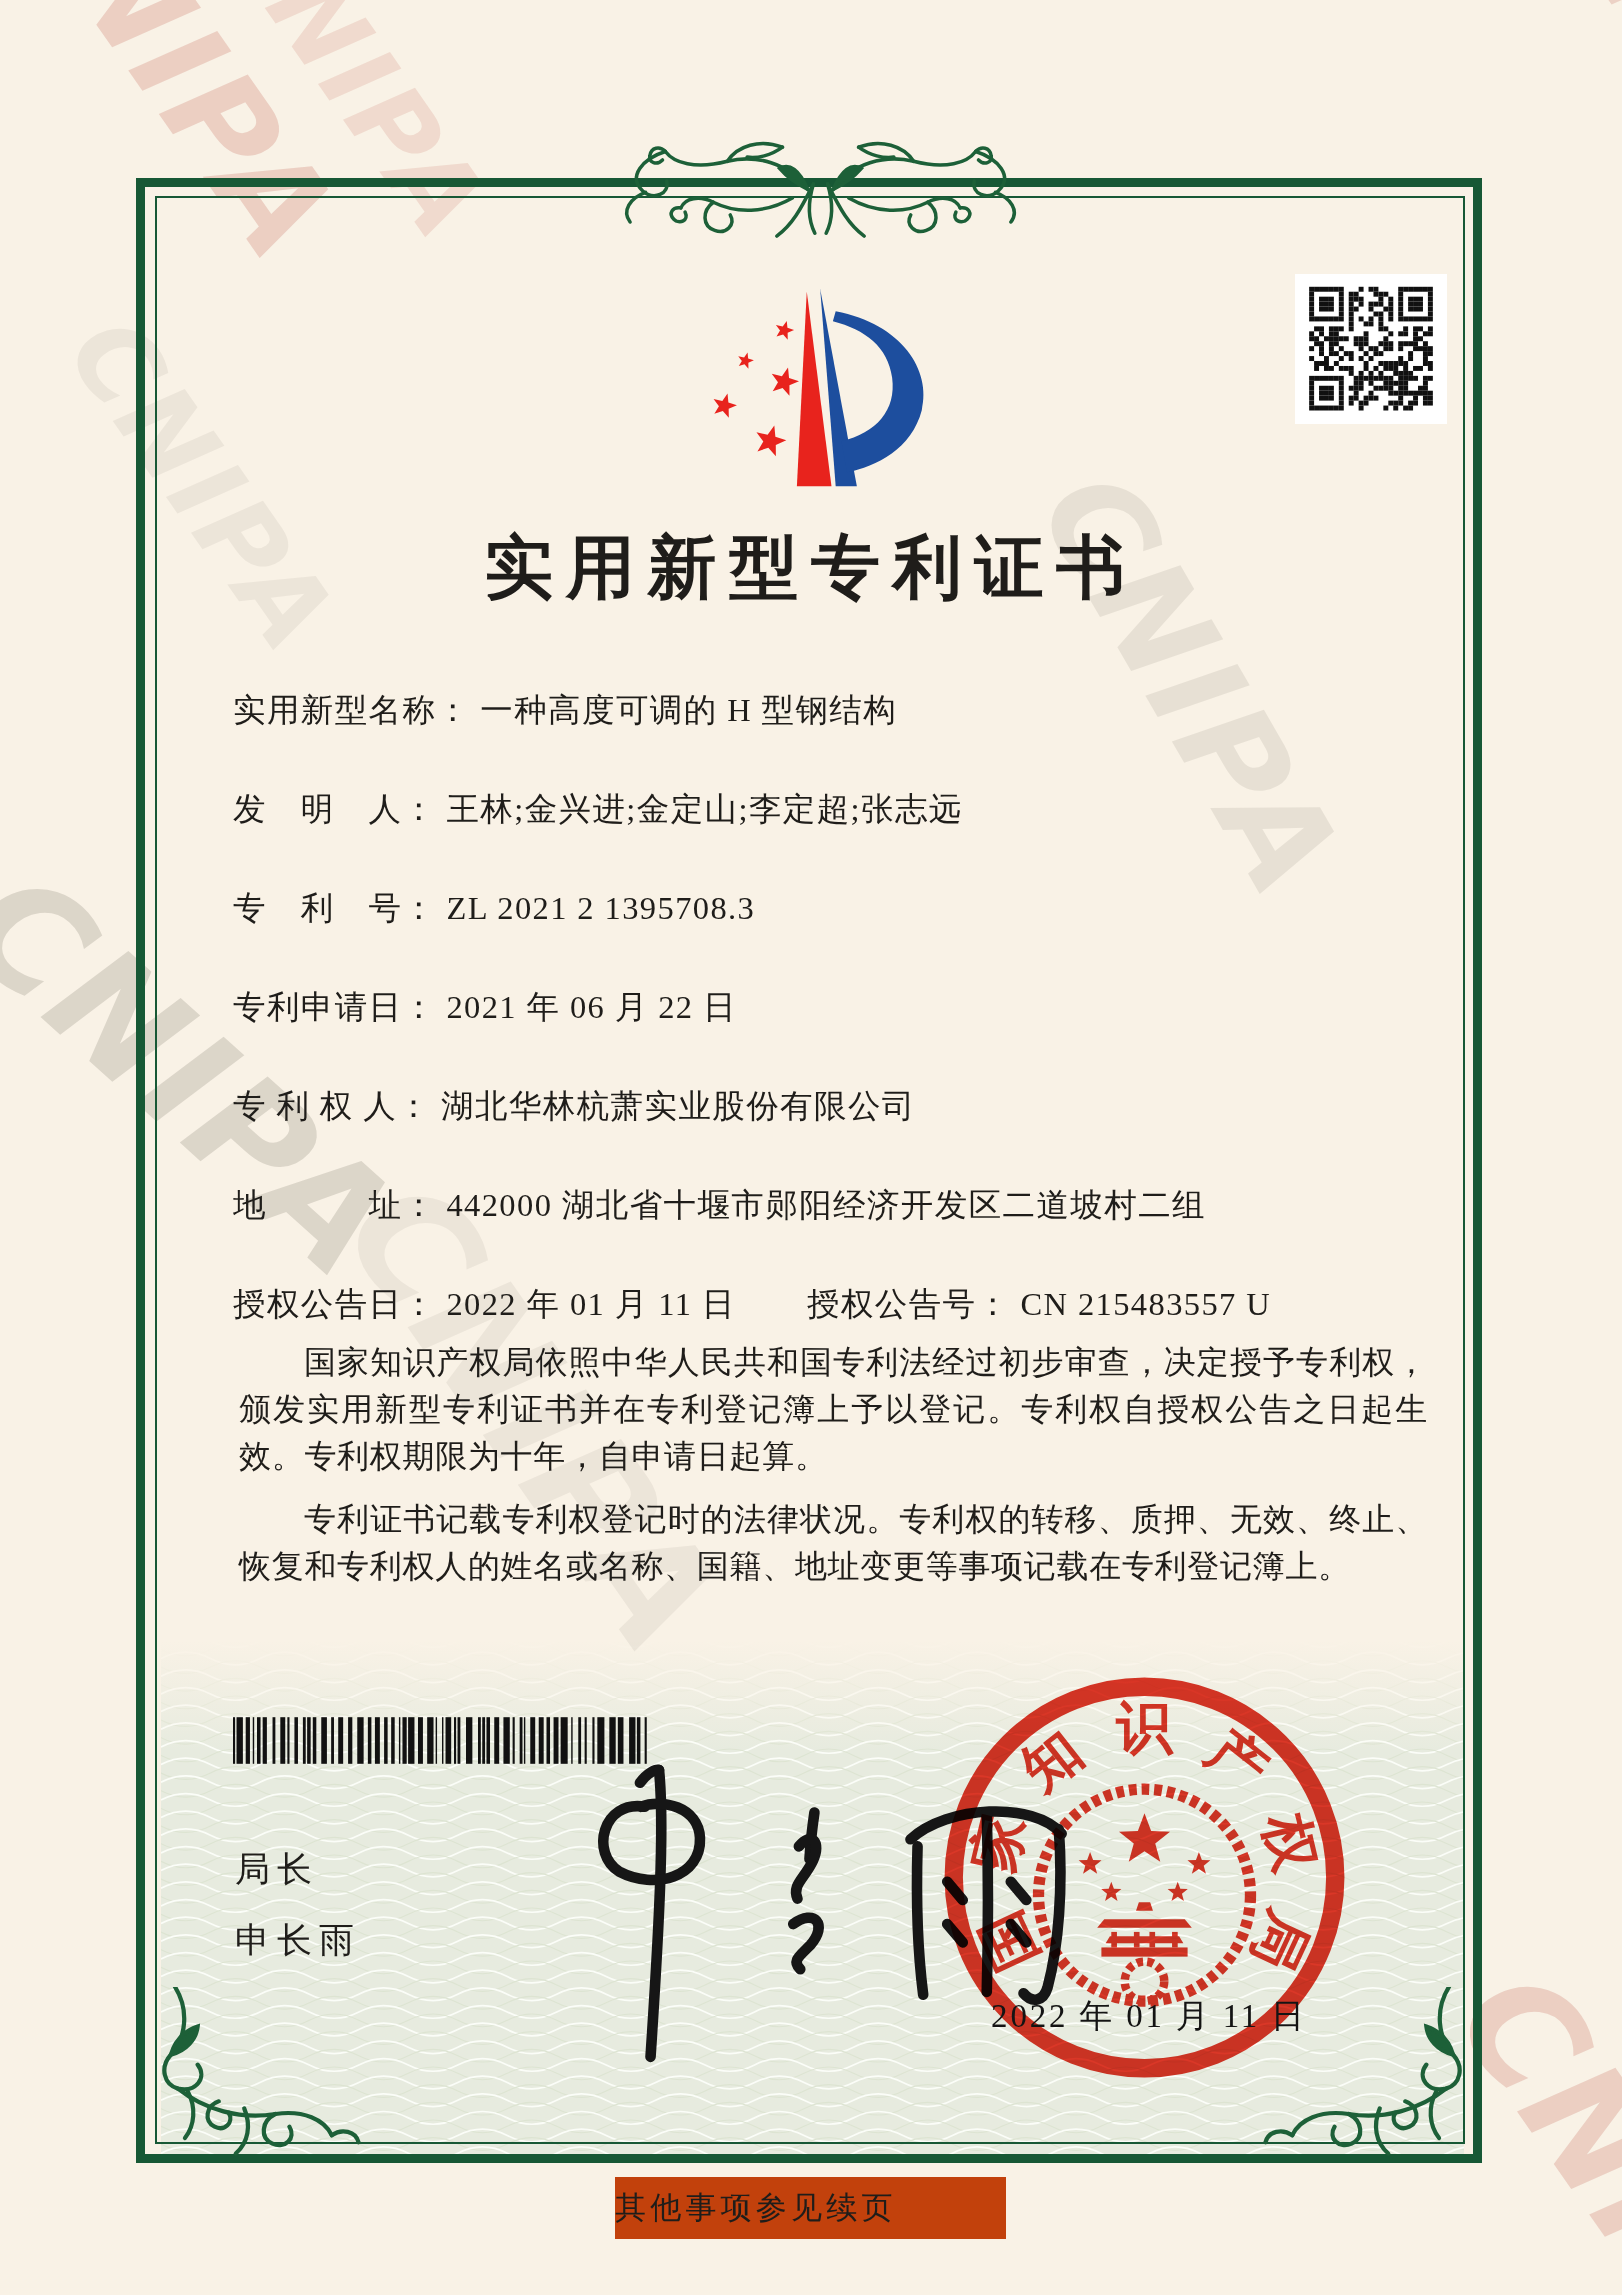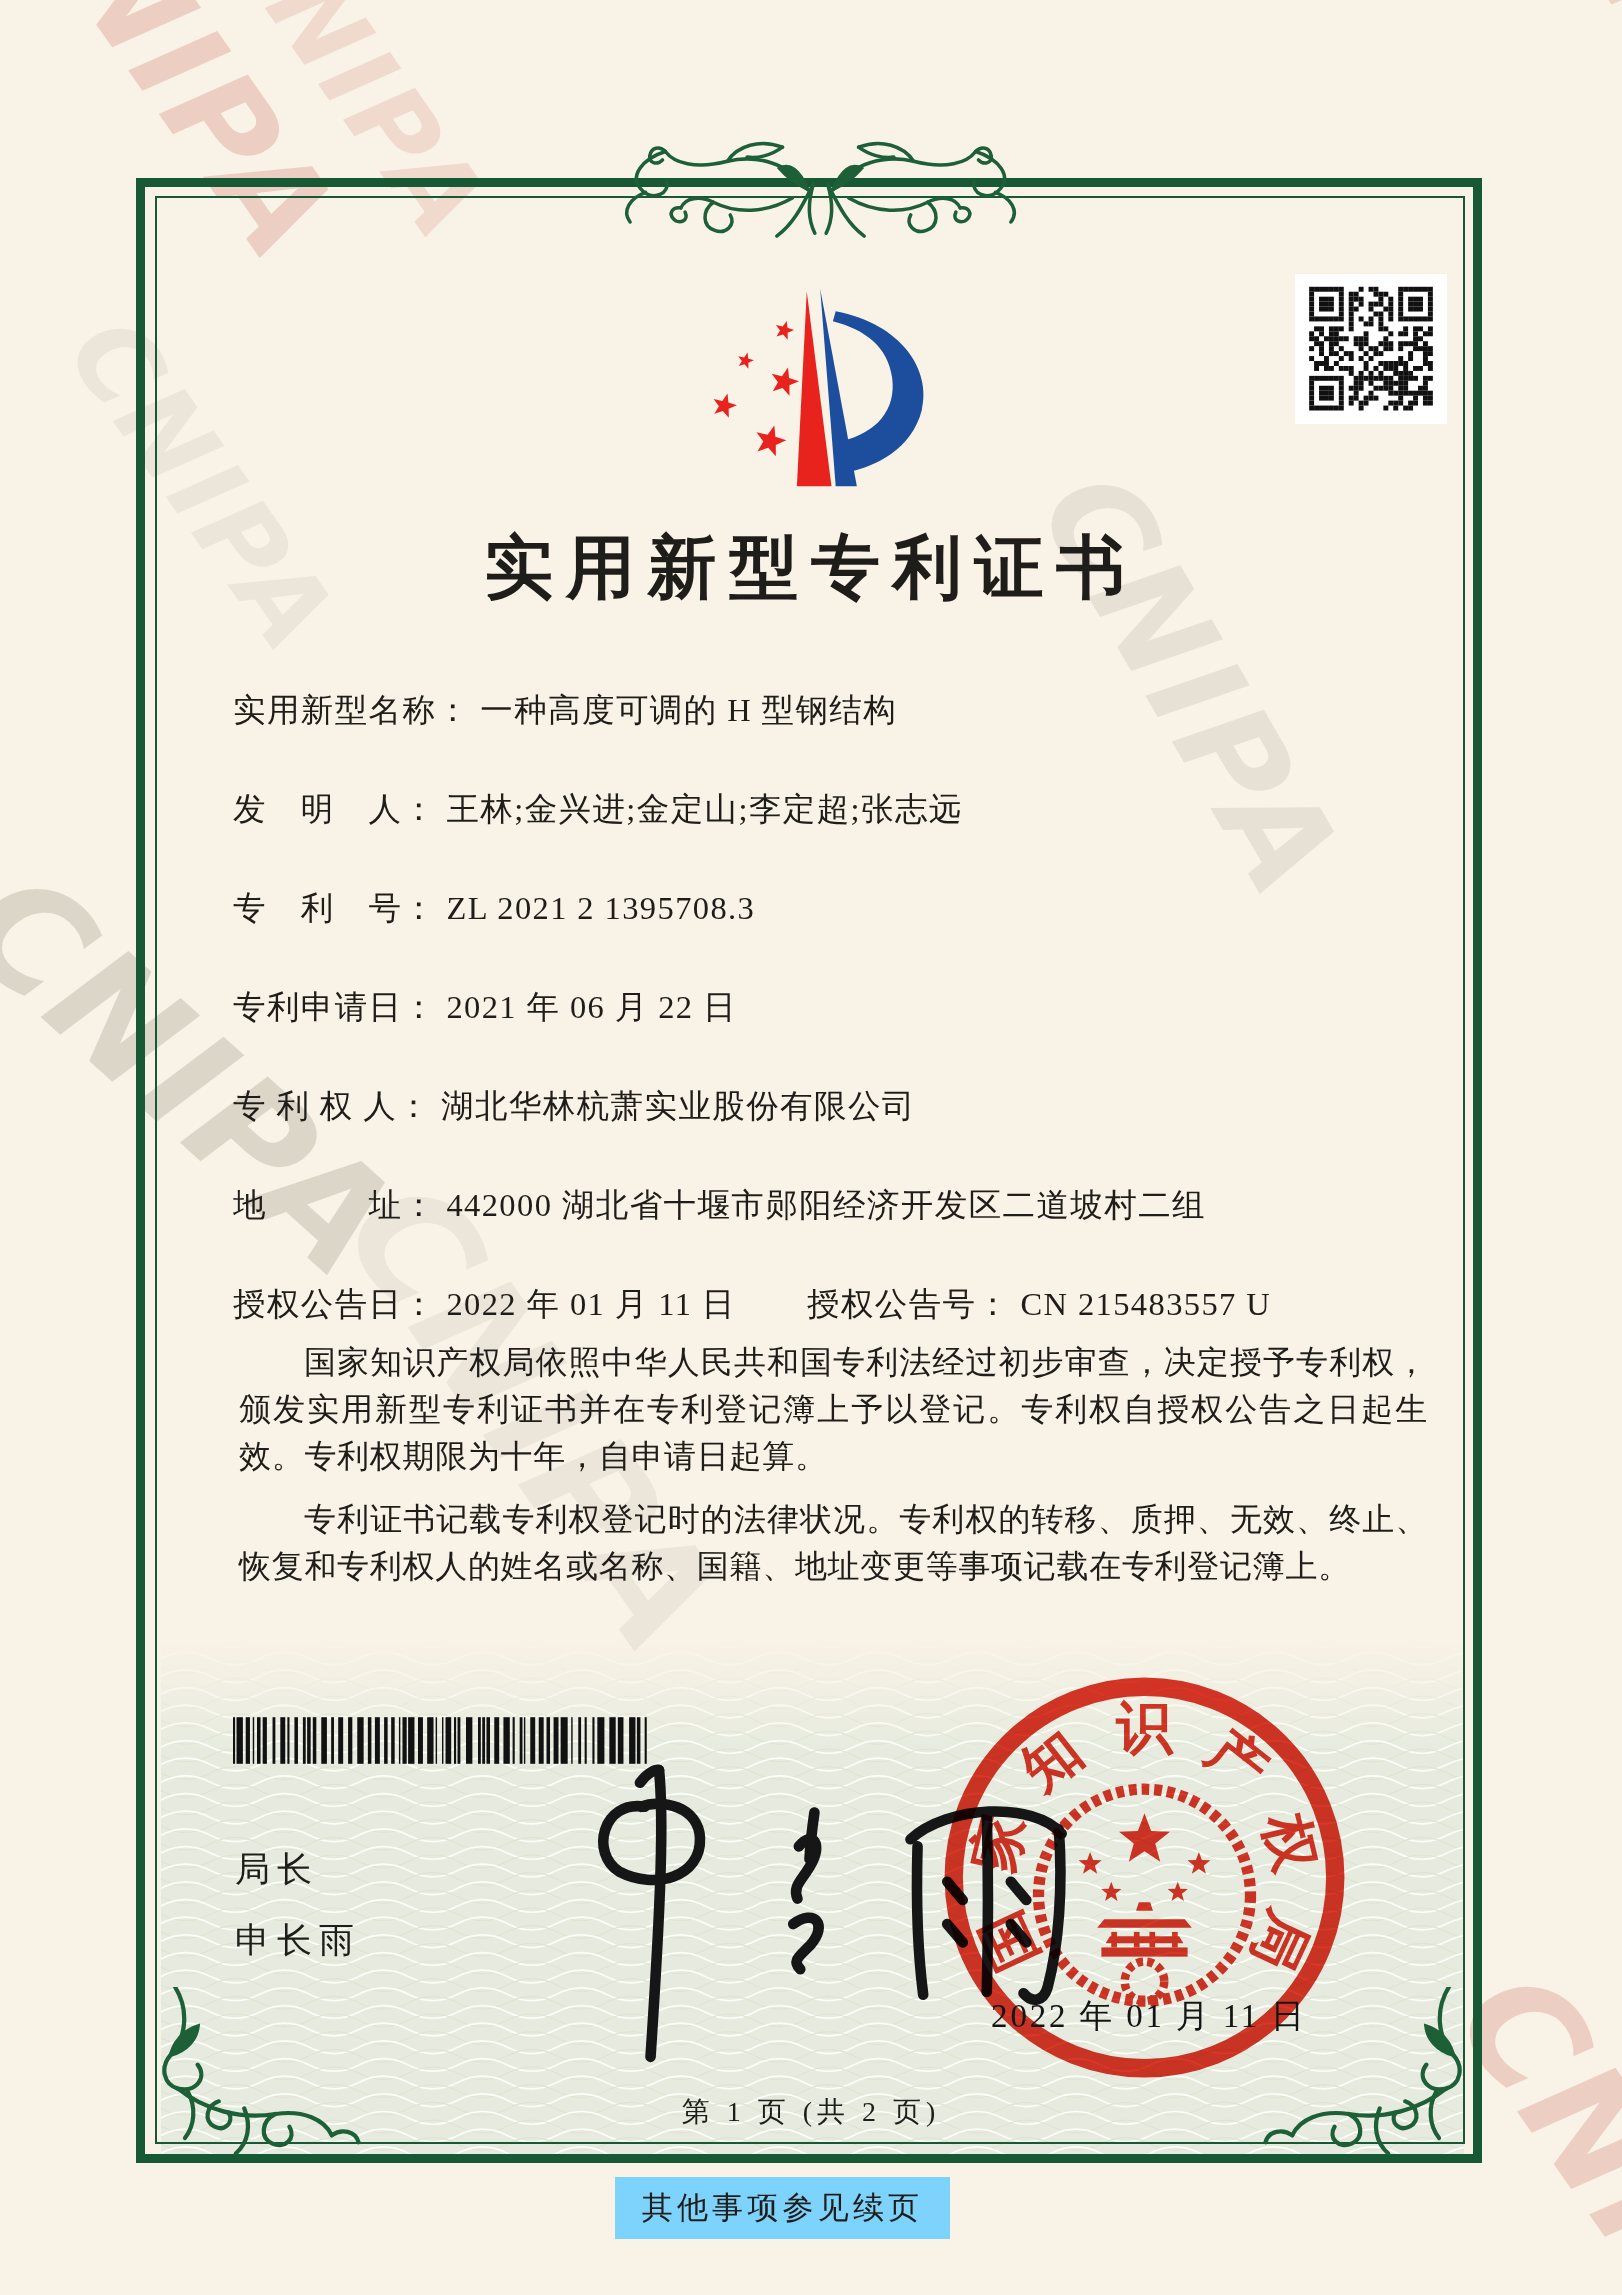--- a/index.html
+++ b/index.html
@@ -54,22 +54,22 @@
   #barcode{position:absolute;left:233px;top:1717px;z-index:4;}
   .director{position:absolute;left:235px;z-index:4;font-size:35px;letter-spacing:7px;}
   .director-title{top:1846px;}
   .director-name{top:1917px;}
   #signature{position:absolute;left:495px;top:1739px;z-index:6;}
   #seal{position:absolute;left:929px;top:1662px;z-index:6;mix-blend-mode:multiply;opacity:.95;}
   .seal-date{position:absolute;left:958px;top:1994px;width:382px;z-index:7;
     text-align:center;font-size:33px;letter-spacing:2.8px;color:#141414;}
   .page-info{position:absolute;left:138px;top:2093px;width:1346px;z-index:4;
     text-align:center;font-size:28px;letter-spacing:5px;}
-  .footer-note{position:absolute;left:615px;top:2177px;width:335px;height:62px;z-index:4;
-    background:#7dd3fc;display:flex;align-items:center;justify-content:center;
+  .footer-note{position:absolute;left:615px;top:2177px;width:391px;height:62px;z-index:4;
+    background:#c2410c;display:flex;align-items:center;
     font-size:31px;letter-spacing:4.2px;}
 </style>
 </head>
 <body>
 
 <div id="page">
 
   <div class="wm wm-p1">CNIPA</div>
   <div class="wm wm-p2">CNIPA</div>
   <div class="wm wm-p3">CNIPA</div>
@@ -664,19 +664,18 @@
         <rect x="258" y="382" width="8" height="22"></rect>
         <rect x="290" y="382" width="8" height="22"></rect>
         <rect x="312" y="382" width="8" height="22"></rect>
         <rect x="344" y="382" width="8" height="22"></rect>
       </g>
       <circle cx="305" cy="452" r="28" fill="none" stroke="#dd2c1c" stroke-width="12" stroke-dasharray="9 6"></circle>
     </g>
   </svg>
   <div class="seal-date">2022 年 01 月 11 日</div>
 
-  <div class="page-info">第 1 页 (共 2 页)</div>
   <div class="footer-note">
     <span>其他事项参见续页</span>
   </div>
 
 </div>
 
 
 </body></html>

